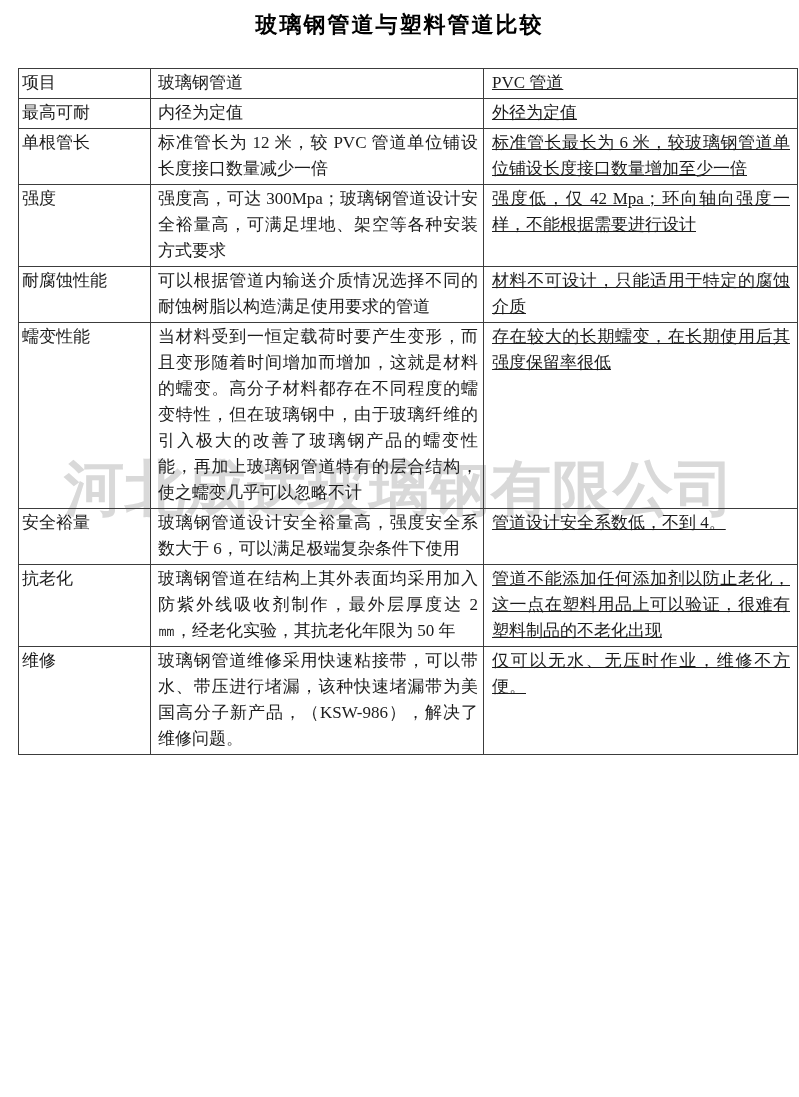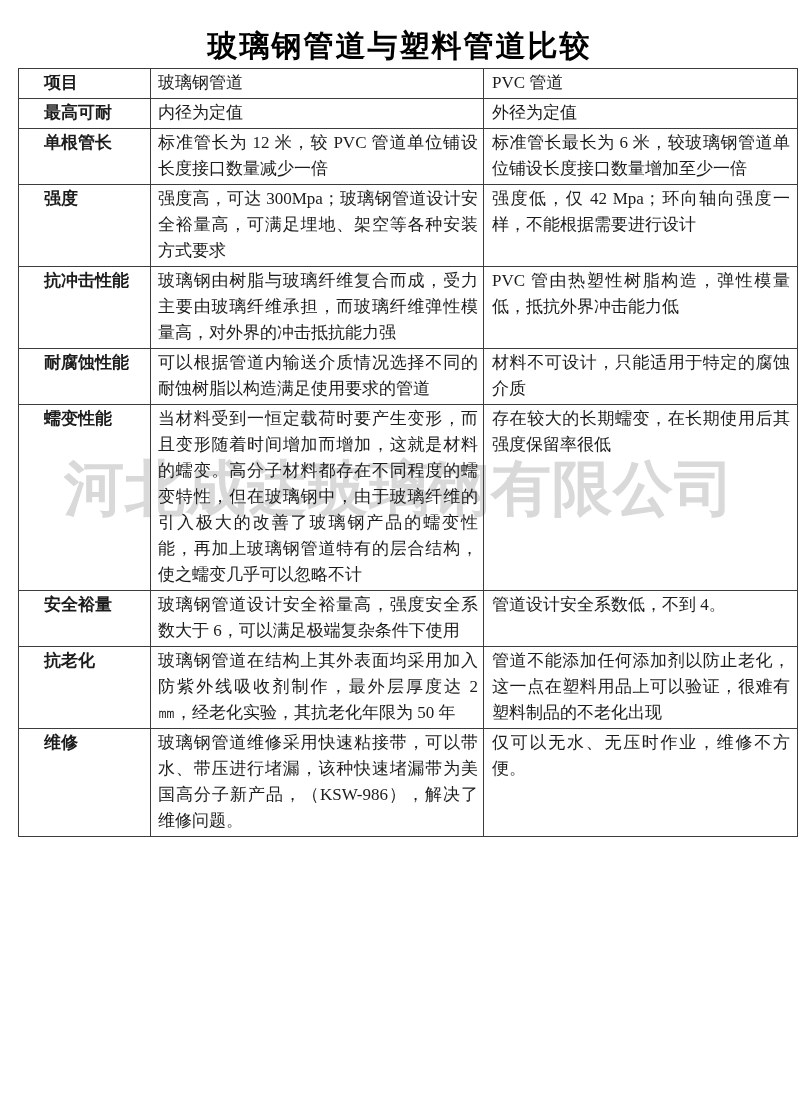--- a/index.html
+++ b/index.html
@@ -9,23 +9,23 @@
   body {
     width: 799px;
     height: 1097px;
     background: #ffffff;
     position: relative;
     overflow: hidden;
     font-family: "Liberation Serif", "DejaVu Serif", serif;
     color: #1c1c1c;
   }
   .doc-title {
-    padding-top: 26px;
+    padding-top: 10px;
     text-align: center;
-    font-size: 30px;
+    font-size: 22px;
     font-weight: bold;
     letter-spacing: 2px;
     color: #000000;
   }
   .watermark {
     position: absolute;
     top: 449px;
     left: 50%;
     transform: translateX(-50%);
     font-family: "Liberation Sans", "DejaVu Sans", sans-serif;
@@ -52,26 +52,26 @@
     font-size: 17px;
     line-height: 26px;
     vertical-align: top;
     padding: 1px 5px 2px 7px;
     text-align: justify;
     word-break: break-all;
     background: transparent;
   }
   .cmp-table td.col-item {
     padding-right: 13px;
-    padding-left: 25px;
-    font-weight: bold;
+    padding-left: 3px;
   }
   .cmp-table td.col-pvc {
     padding-left: 8px;
     padding-right: 7px;
+    text-decoration: underline;
   }
 </style>
 </head>
 <body>
 
 <div class="doc-title">玻璃钢管道与塑料管道比较</div>
 
 <div class="watermark">河北成达玻璃钢有限公司</div>
 
 <table class="cmp-table">
@@ -95,25 +95,20 @@
       <td class="col-item">单根管长</td>
       <td class="col-frp">标准管长为 12 米，较 PVC 管道单位铺设长度接口数量减少一倍</td>
       <td class="col-pvc">标准管长最长为 6 米，较玻璃钢管道单位铺设长度接口数量增加至少一倍</td>
     </tr>
     <tr>
       <td class="col-item">强度</td>
       <td class="col-frp">强度高，可达 300Mpa；玻璃钢管道设计安全裕量高，可满足埋地、架空等各种安装方式要求</td>
       <td class="col-pvc">强度低，仅 42 Mpa；环向轴向强度一样，不能根据需要进行设计</td>
     </tr>
     <tr>
-      <td class="col-item">抗冲击性能</td>
-      <td class="col-frp">玻璃钢由树脂与玻璃纤维复合而成，受力主要由玻璃纤维承担，而玻璃纤维弹性模量高，对外界的冲击抵抗能力强</td>
-      <td class="col-pvc">PVC 管由热塑性树脂构造，弹性模量低，抵抗外界冲击能力低</td>
-    </tr>
-    <tr>
       <td class="col-item">耐腐蚀性能</td>
       <td class="col-frp">可以根据管道内输送介质情况选择不同的耐蚀树脂以构造满足使用要求的管道</td>
       <td class="col-pvc">材料不可设计，只能适用于特定的腐蚀介质</td>
     </tr>
     <tr>
       <td class="col-item">蠕变性能</td>
       <td class="col-frp">当材料受到一恒定载荷时要产生变形，而且变形随着时间增加而增加，这就是材料的蠕变。高分子材料都存在不同程度的蠕变特性，但在玻璃钢中，由于玻璃纤维的引入极大的改善了玻璃钢产品的蠕变性能，再加上玻璃钢管道特有的层合结构，使之蠕变几乎可以忽略不计</td>
       <td class="col-pvc">存在较大的长期蠕变，在长期使用后其强度保留率很低</td>
     </tr>
     <tr>

